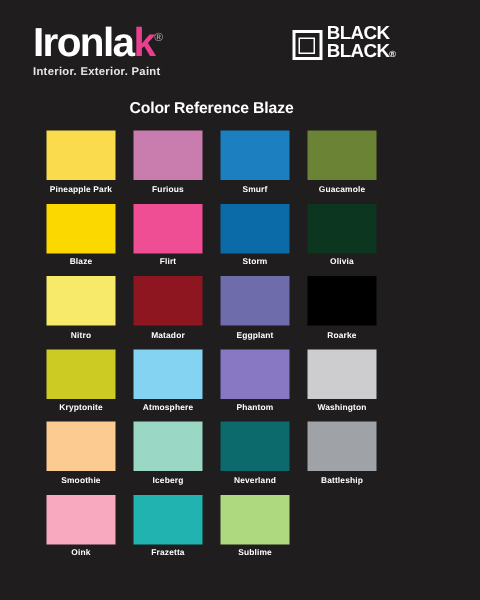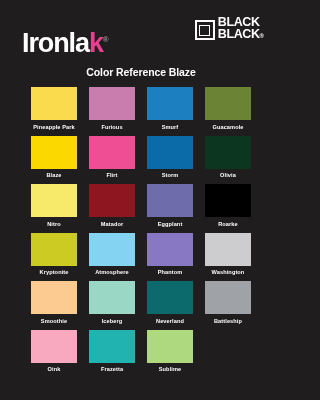--- a/index.html
+++ b/index.html
@@ -22,21 +22,20 @@
     justify-content: space-between;
     padding: 16px 18px 0 22px;
     height: 44px;
     box-sizing: border-box;
   }
 
   .brand-block {
     display: flex;
     flex-direction: column;
     align-items: flex-start;
-    margin-top: 15px;
   }
   .wordmark {
     font-size: 27px;
     font-weight: bold;
     line-height: 0.95;
     letter-spacing: -1.1px;
     color: #ffffff;
     white-space: nowrap;
     position: relative;
   }
@@ -141,20 +140,21 @@
   .cell.empty .swatch,
   .cell.empty .cell-label { visibility: hidden; }
 </style>
 </head>
 <body>
 
 <div class="header">
 
   <div class="brand-block">
     <div class="wordmark"><span>Ironla</span><span class="accent">k</span><span class="reg">®</span></div>
+    <div class="tagline">Interior. Exterior. Paint</div>
   </div>
 
   <div class="blackbook">
     <div class="bb-square">
       <div class="bb-square-inner"></div>
     </div>
     <div class="bb-text">
       <span>BLACK</span>
       <span><span>BLACK</span><span class="reg">®</span></span>
     </div>

